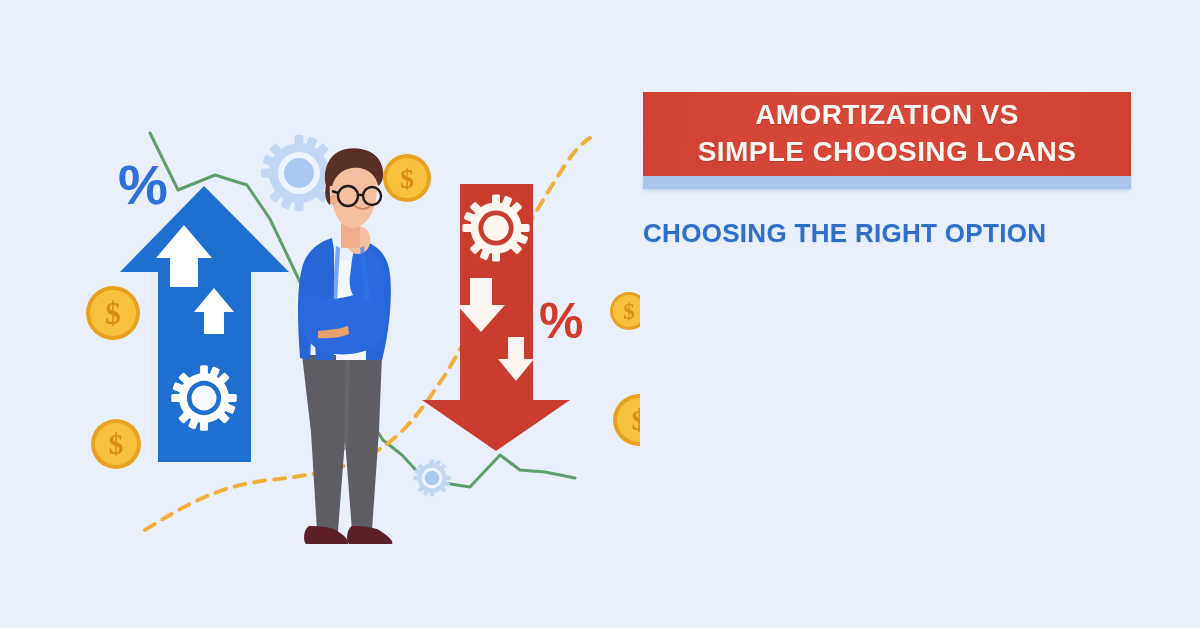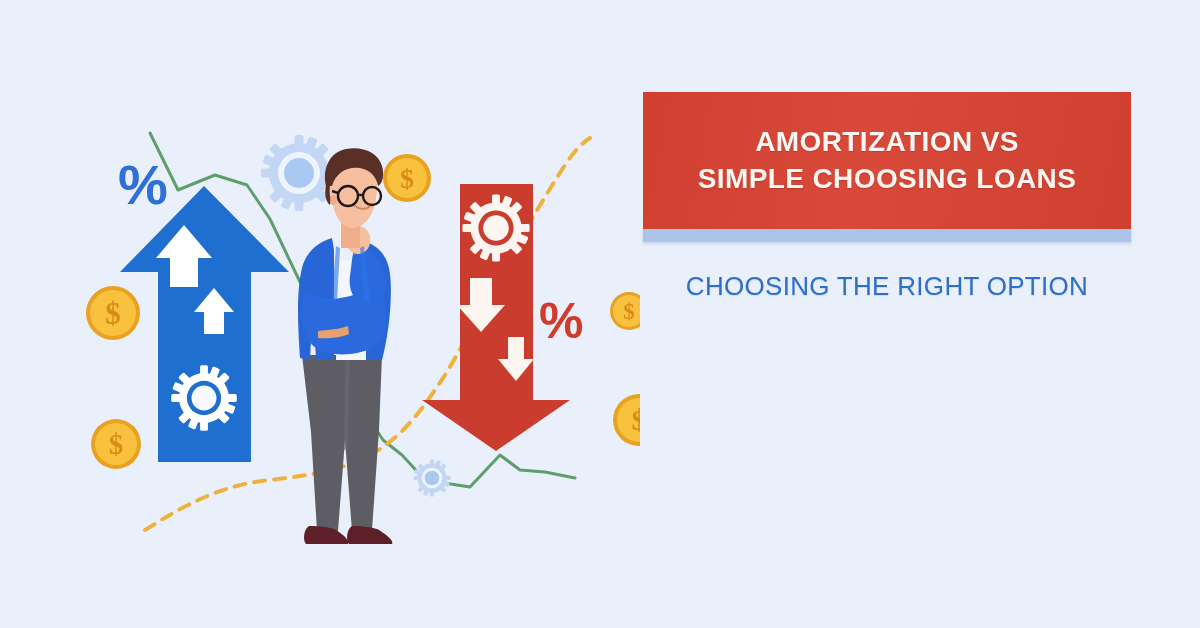--- a/index.html
+++ b/index.html
@@ -22,21 +22,21 @@
 
   
   #textblock{
     position:absolute;
     left:643px; top:92px;
     width:488px;
   }
   #title-banner{
     background:#d3422f;
     background-image:linear-gradient(100deg,#cf4030 0%,#d9493a 45%,#cf4030 100%);
-    height:137px;
+    height:84px;
     box-sizing:border-box;
     display:flex;
     flex-direction:column;
     align-items:center;
     justify-content:center;
     box-shadow:0 1px 0 rgba(0,0,0,.10);
   }
   .title-line{
     color:#fdf7f3;
     font-weight:bold;
@@ -48,23 +48,22 @@
     text-shadow:0 1px 1px rgba(120,30,20,.28);
   }
   #accent-bar{
     height:13px;
     width:488px;
     background:#adc4ea;
     box-shadow:0 2px 3px rgba(80,110,170,.22);
   }
   #subtitle{
     margin-top:29px;
-    text-align:center;
     color:#2f6fc9;
-    font-weight:normal;
+    font-weight:bold;
     font-size:26px;
     letter-spacing:.3px;
     white-space:nowrap;
     text-shadow:0 1px 1px rgba(90,130,200,.22);
   }
 </style>
 </head>
 <body>
 
 <div id="stage">

